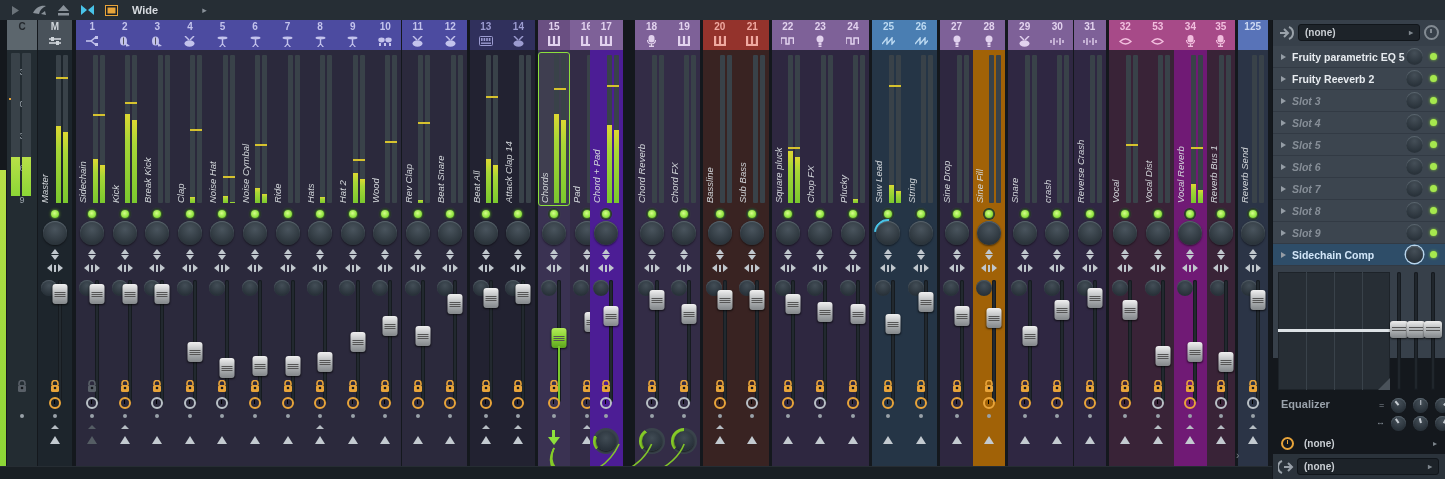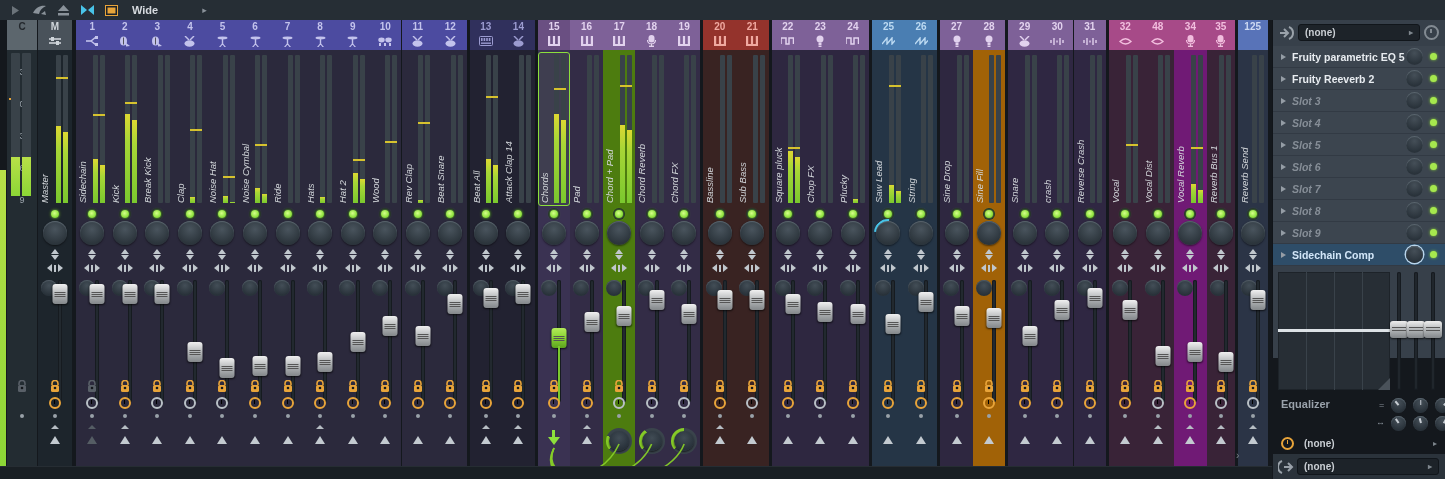--- a/index.html
+++ b/index.html
@@ -1072,21 +1072,21 @@
               <path d="M2 5 V3.5 a3 3 0 0 1 6 0 V5" fill="none" stroke="#e8a43a" stroke-width="1.6"></path>
               <rect x="1" y="5" width="8" height="7" rx="1.5" fill="#e8a43a"></rect>
               <circle cx="5" cy="8" r="1.3" fill="#14181d"></circle>
             </svg>
           </div>
           <div class="t-clock "></div>
           <div class="t-dot"></div>
           <div class="t-chev"></div>
           <div class="t-go"></div>
         </div>
-        <div class="track" style="left: 603px; width: 32.55px; background: #4d7c0f;">
+        <div class="track" style="left: 590px; width: 32.55px; background: #4c1d95;">
           <div class="t-header" style="background:#7e6198">
      <div class="t-num" style="color:#e2d2ee">17</div>
      <div class="t-icon">
               <svg width="12" height="10" style="display:block">
                 <g fill="#e2d2ee">
                   <rect x="0" y="0" width="2.2" height="10"></rect>
                   <rect x="4.9" y="0" width="2.2" height="10"></rect>
                   <rect x="9.8" y="0" width="2.2" height="10"></rect>
                   <rect x="0" y="8" width="12" height="2"></rect>
                 </g>
@@ -1884,21 +1884,21 @@
               <rect x="1" y="5" width="8" height="7" rx="1.5" fill="#e8a43a"></rect>
               <circle cx="5" cy="8" r="1.3" fill="#14181d"></circle>
             </svg>
           </div>
           <div class="t-clock "></div>
           <div class="t-dot"></div>
           <div class="t-go"></div>
         </div>
         <div class="track" style="left: 1141.6px; width: 32.55px; background: rgb(57, 35, 55);">
           <div class="t-header" style="background:#a74a88">
-     <div class="t-num" style="color:#f2bede">48</div>
+     <div class="t-num" style="color:#f2bede">53</div>
      <div class="t-icon">
               <svg width="13" height="7" style="display:block">
                 <path d="M1 3.5 Q6.5 -2 12 3.5 Q6.5 8.5 1 3.5 Z" fill="none" stroke="#f2bede" stroke-width="1.4"></path>
               </svg>
             </div>
           </div>
           <div class="t-meterwrap ">
           <div class="t-name">Vocal Dist</div>
           <div class="t-meter">
             <div class="mbar b1">

